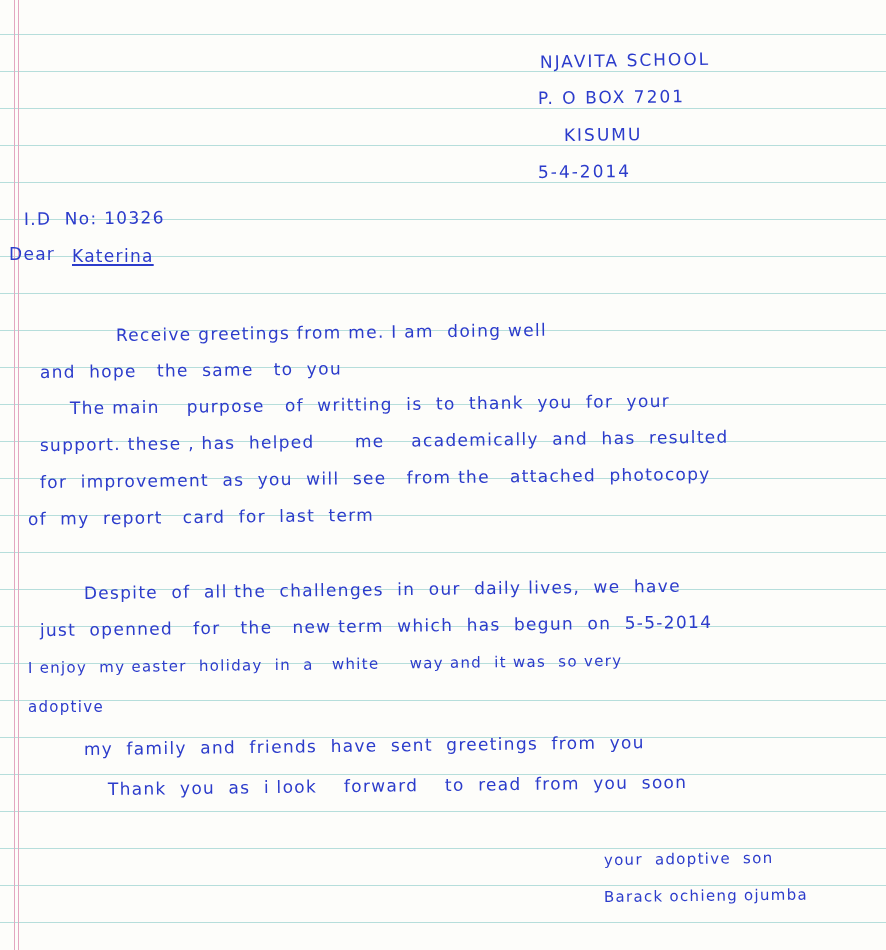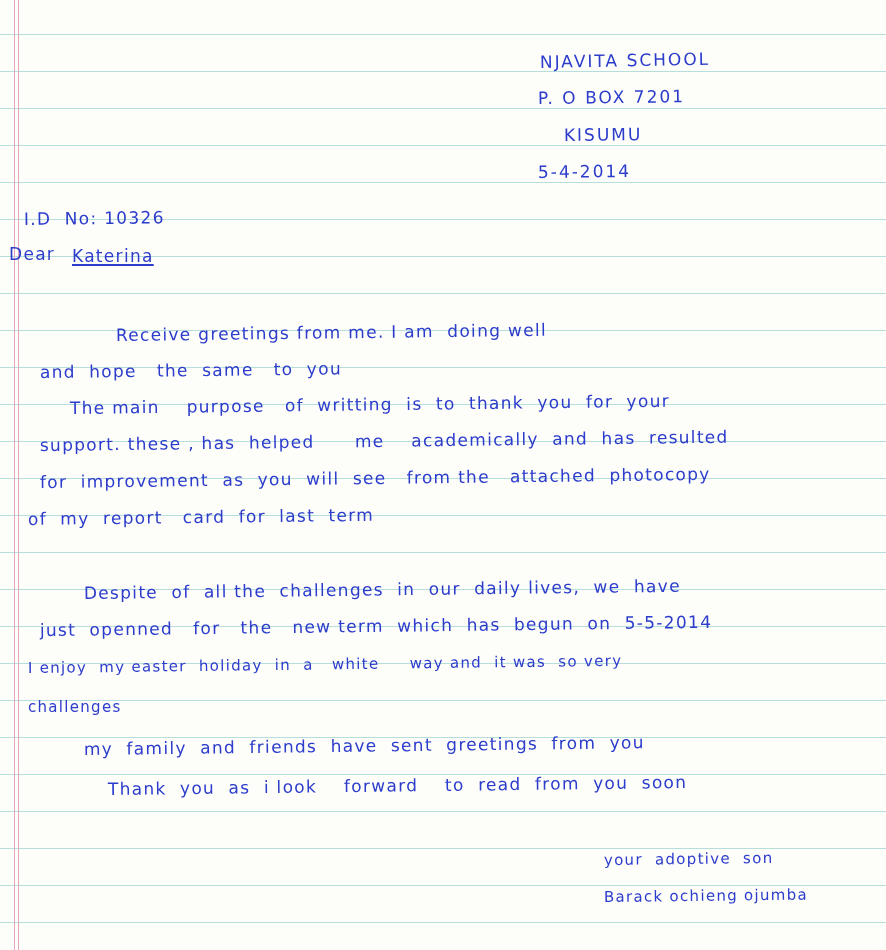--- a/index.html
+++ b/index.html
@@ -100,21 +100,21 @@
     <div class="hw slant2" style="left:70px; top:400px;">The main    purpose   of  writting  is  to  thank  you  for  your</div>
     <div class="hw slant2" style="left:40px; top:437px;">support. these , has  helped      me    academically  and  has  resulted</div>
     <div class="hw slant2" style="left:40px; top:474px;">for  improvement  as  you  will  see   from the   attached  photocopy</div>
     <div class="hw slant2" style="left:28px; top:511px;">of  my  report   card  for  last  term</div>
   </div>
 
   <div>
     <div class="hw slant2" style="left:84px; top:585px;">Despite  of  all the  challenges  in  our  daily lives,  we  have</div>
     <div class="hw slant2" style="left:40px; top:622px;">just  openned   for   the   new term  which  has  begun  on  5-5-2014</div>
     <div class="hw small slant2" style="left:28px; top:661px;">I enjoy  my easter  holiday  in  a   white     way and  it was  so very</div>
-    <div class="hw small" style="left:28px; top:700px;">challenges</div>
+    <div class="hw small" style="left:28px; top:700px;">adoptive</div>
   </div>
 
   <div>
     <div class="hw slant2" style="left:84px; top:741px;">my  family  and  friends  have  sent  greetings  from  you</div>
     <div class="hw slant2" style="left:108px; top:781px;">Thank  you  as  i look    forward    to  read  from  you  soon</div>
   </div>
 
   <div>
     <div class="hw small slant2" style="left:604px; top:853px;">your  adoptive  son</div>
     <div class="hw small slant2" style="left:604px; top:890px;">Barack ochieng ojumba</div>

